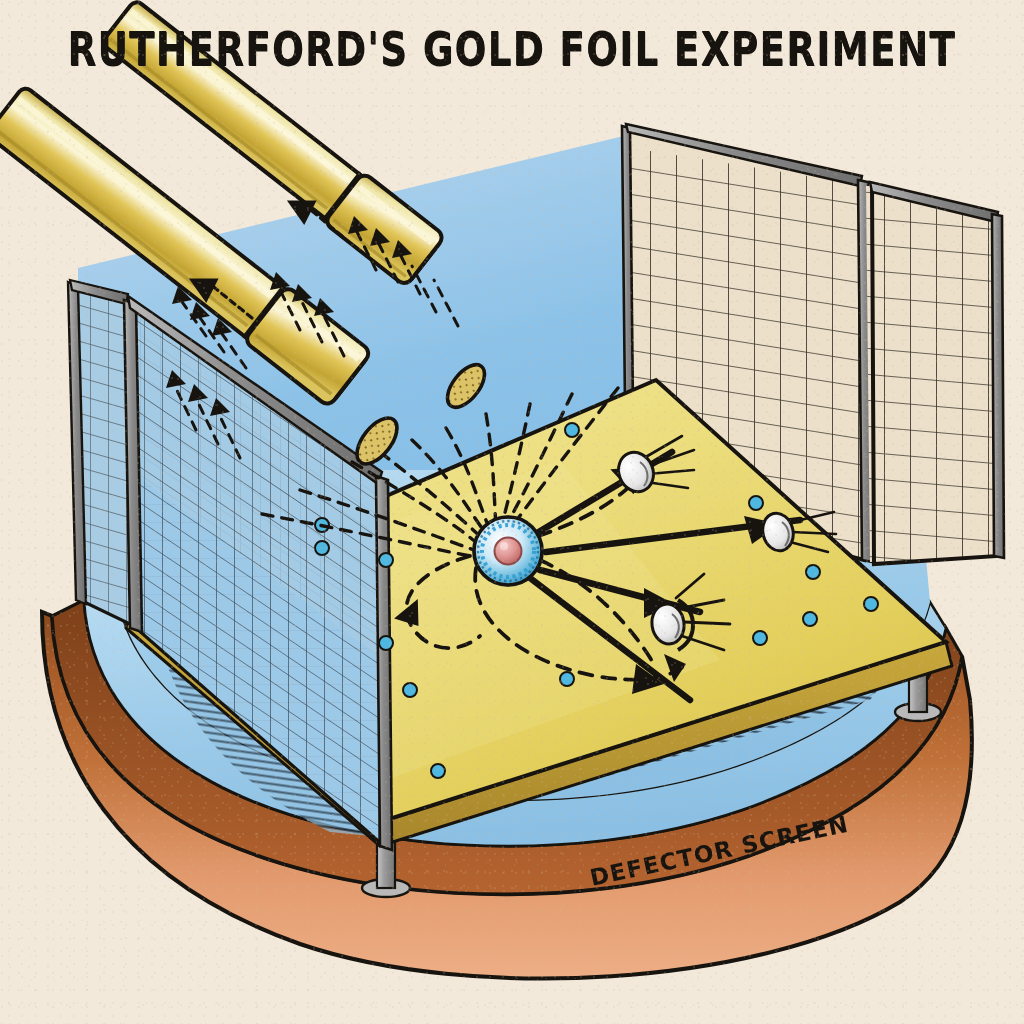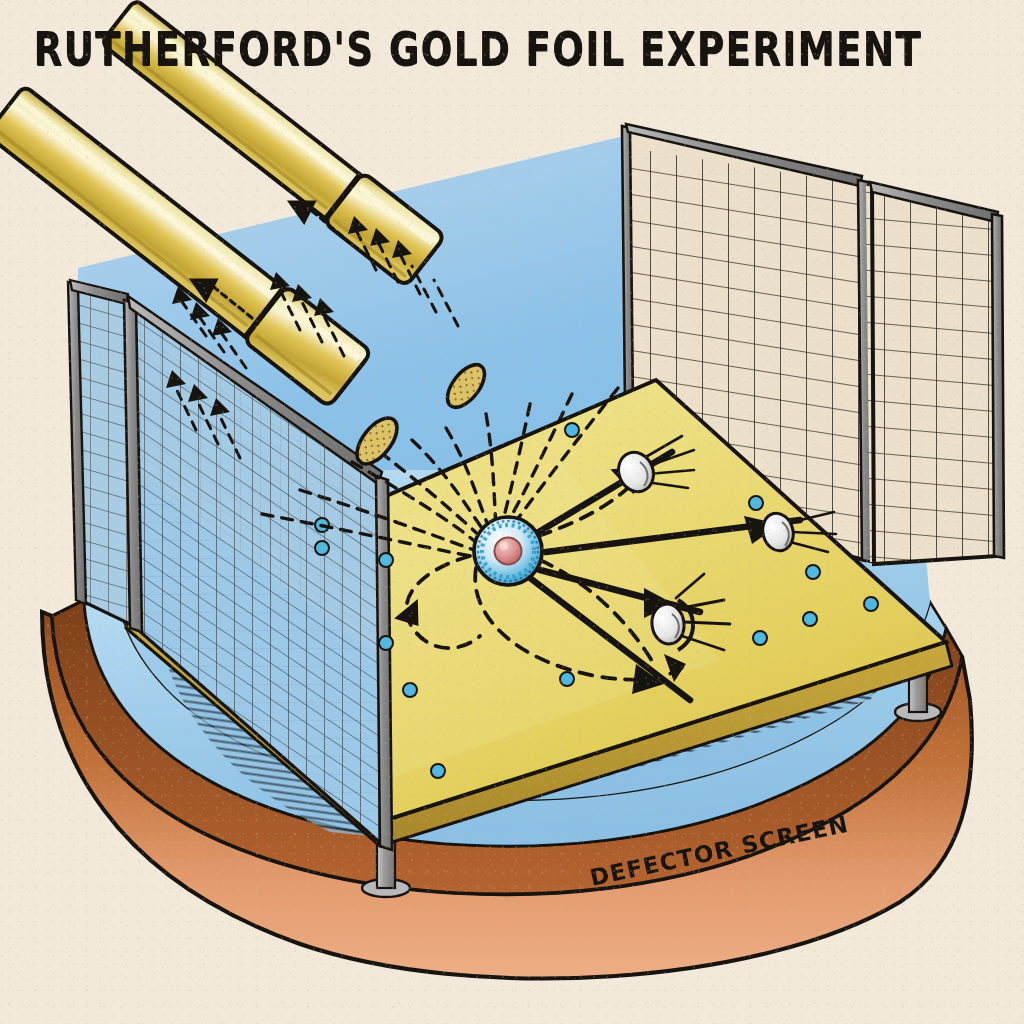--- a/index.html
+++ b/index.html
@@ -28,21 +28,21 @@
       radial-gradient(circle at 83% 74%, rgba(205,185,160,.28) 0 1px, transparent 1px),
       radial-gradient(circle at 52% 88%, rgba(205,185,160,.30) 0 1px, transparent 1px);
     background-size: 17px 17px, 23px 23px, 13px 13px, 29px 29px, 19px 19px;
     z-index: 60;
   }
   #title {
     position: absolute;
     top: 26px;
     left: 0;
     width: 1024px;
-    text-align: left;
+    text-align: center;
     z-index: 50;
   }
   #title .t {
     display: inline-block;
     font-family: "DejaVu Sans", sans-serif;
     font-weight: 700;
     font-size: 40px;
     letter-spacing: 1.5px;
     color: #17140f;
     transform: scaleX(0.93) scaleY(1.16);

